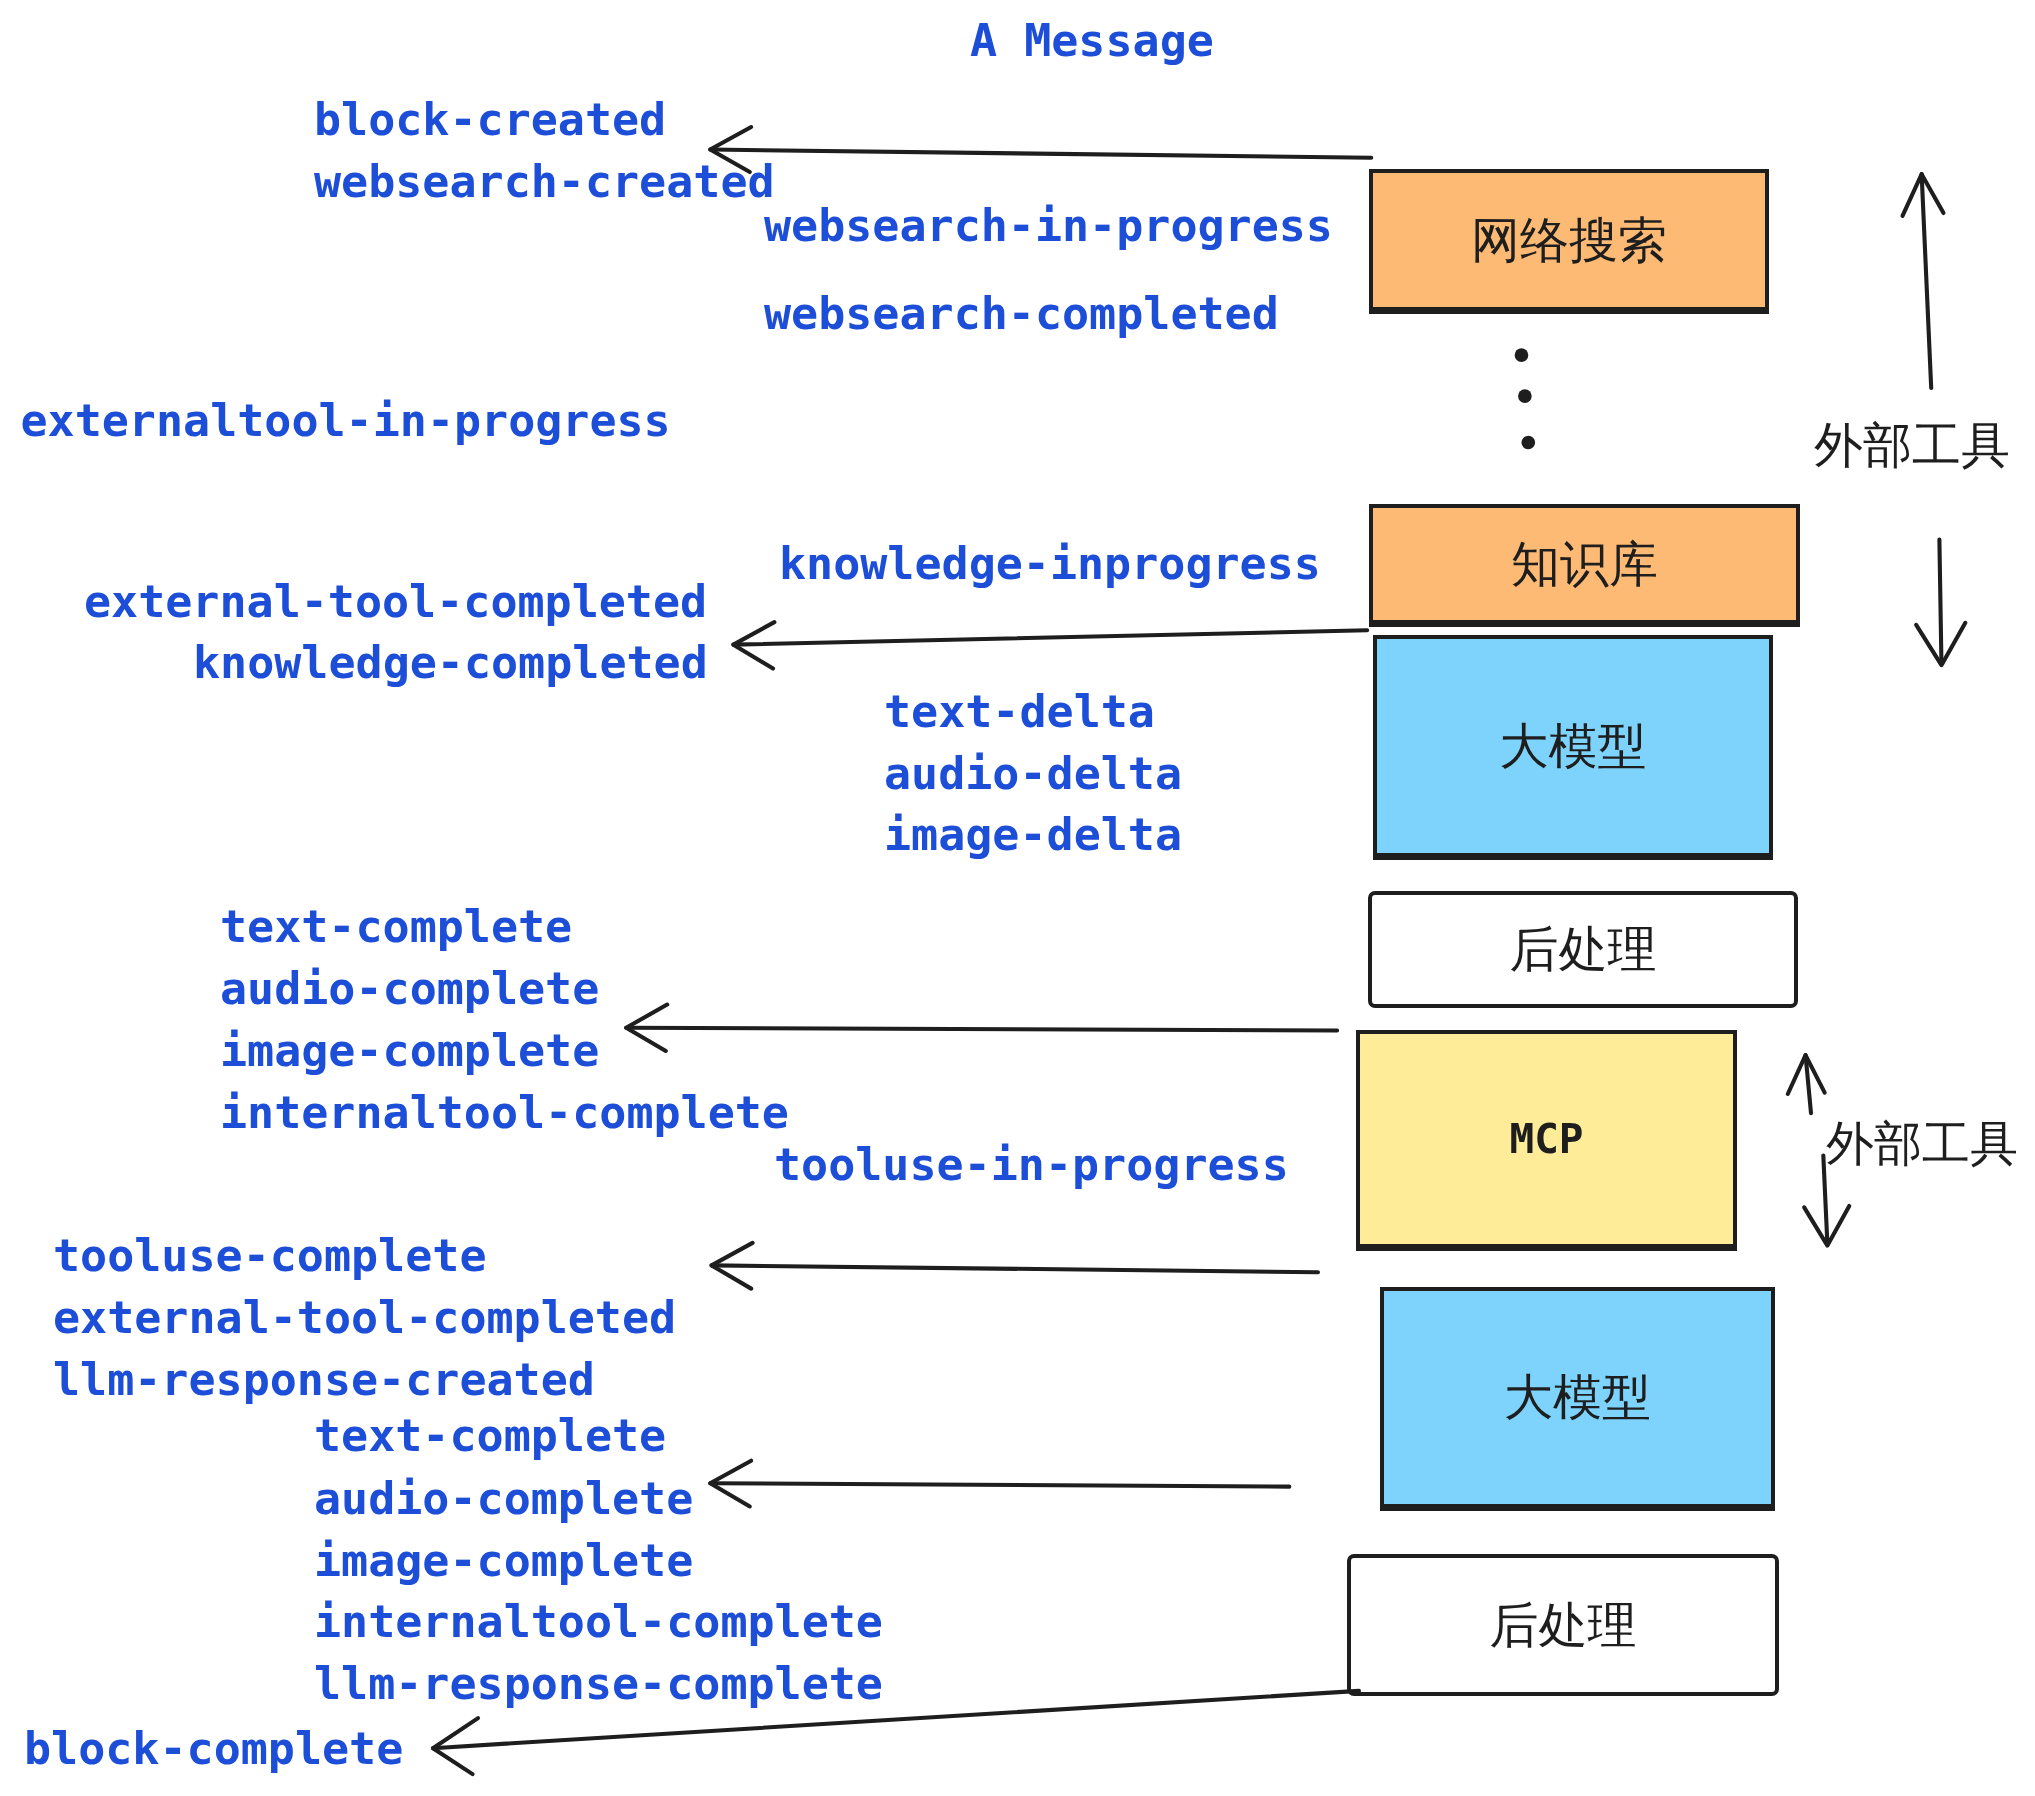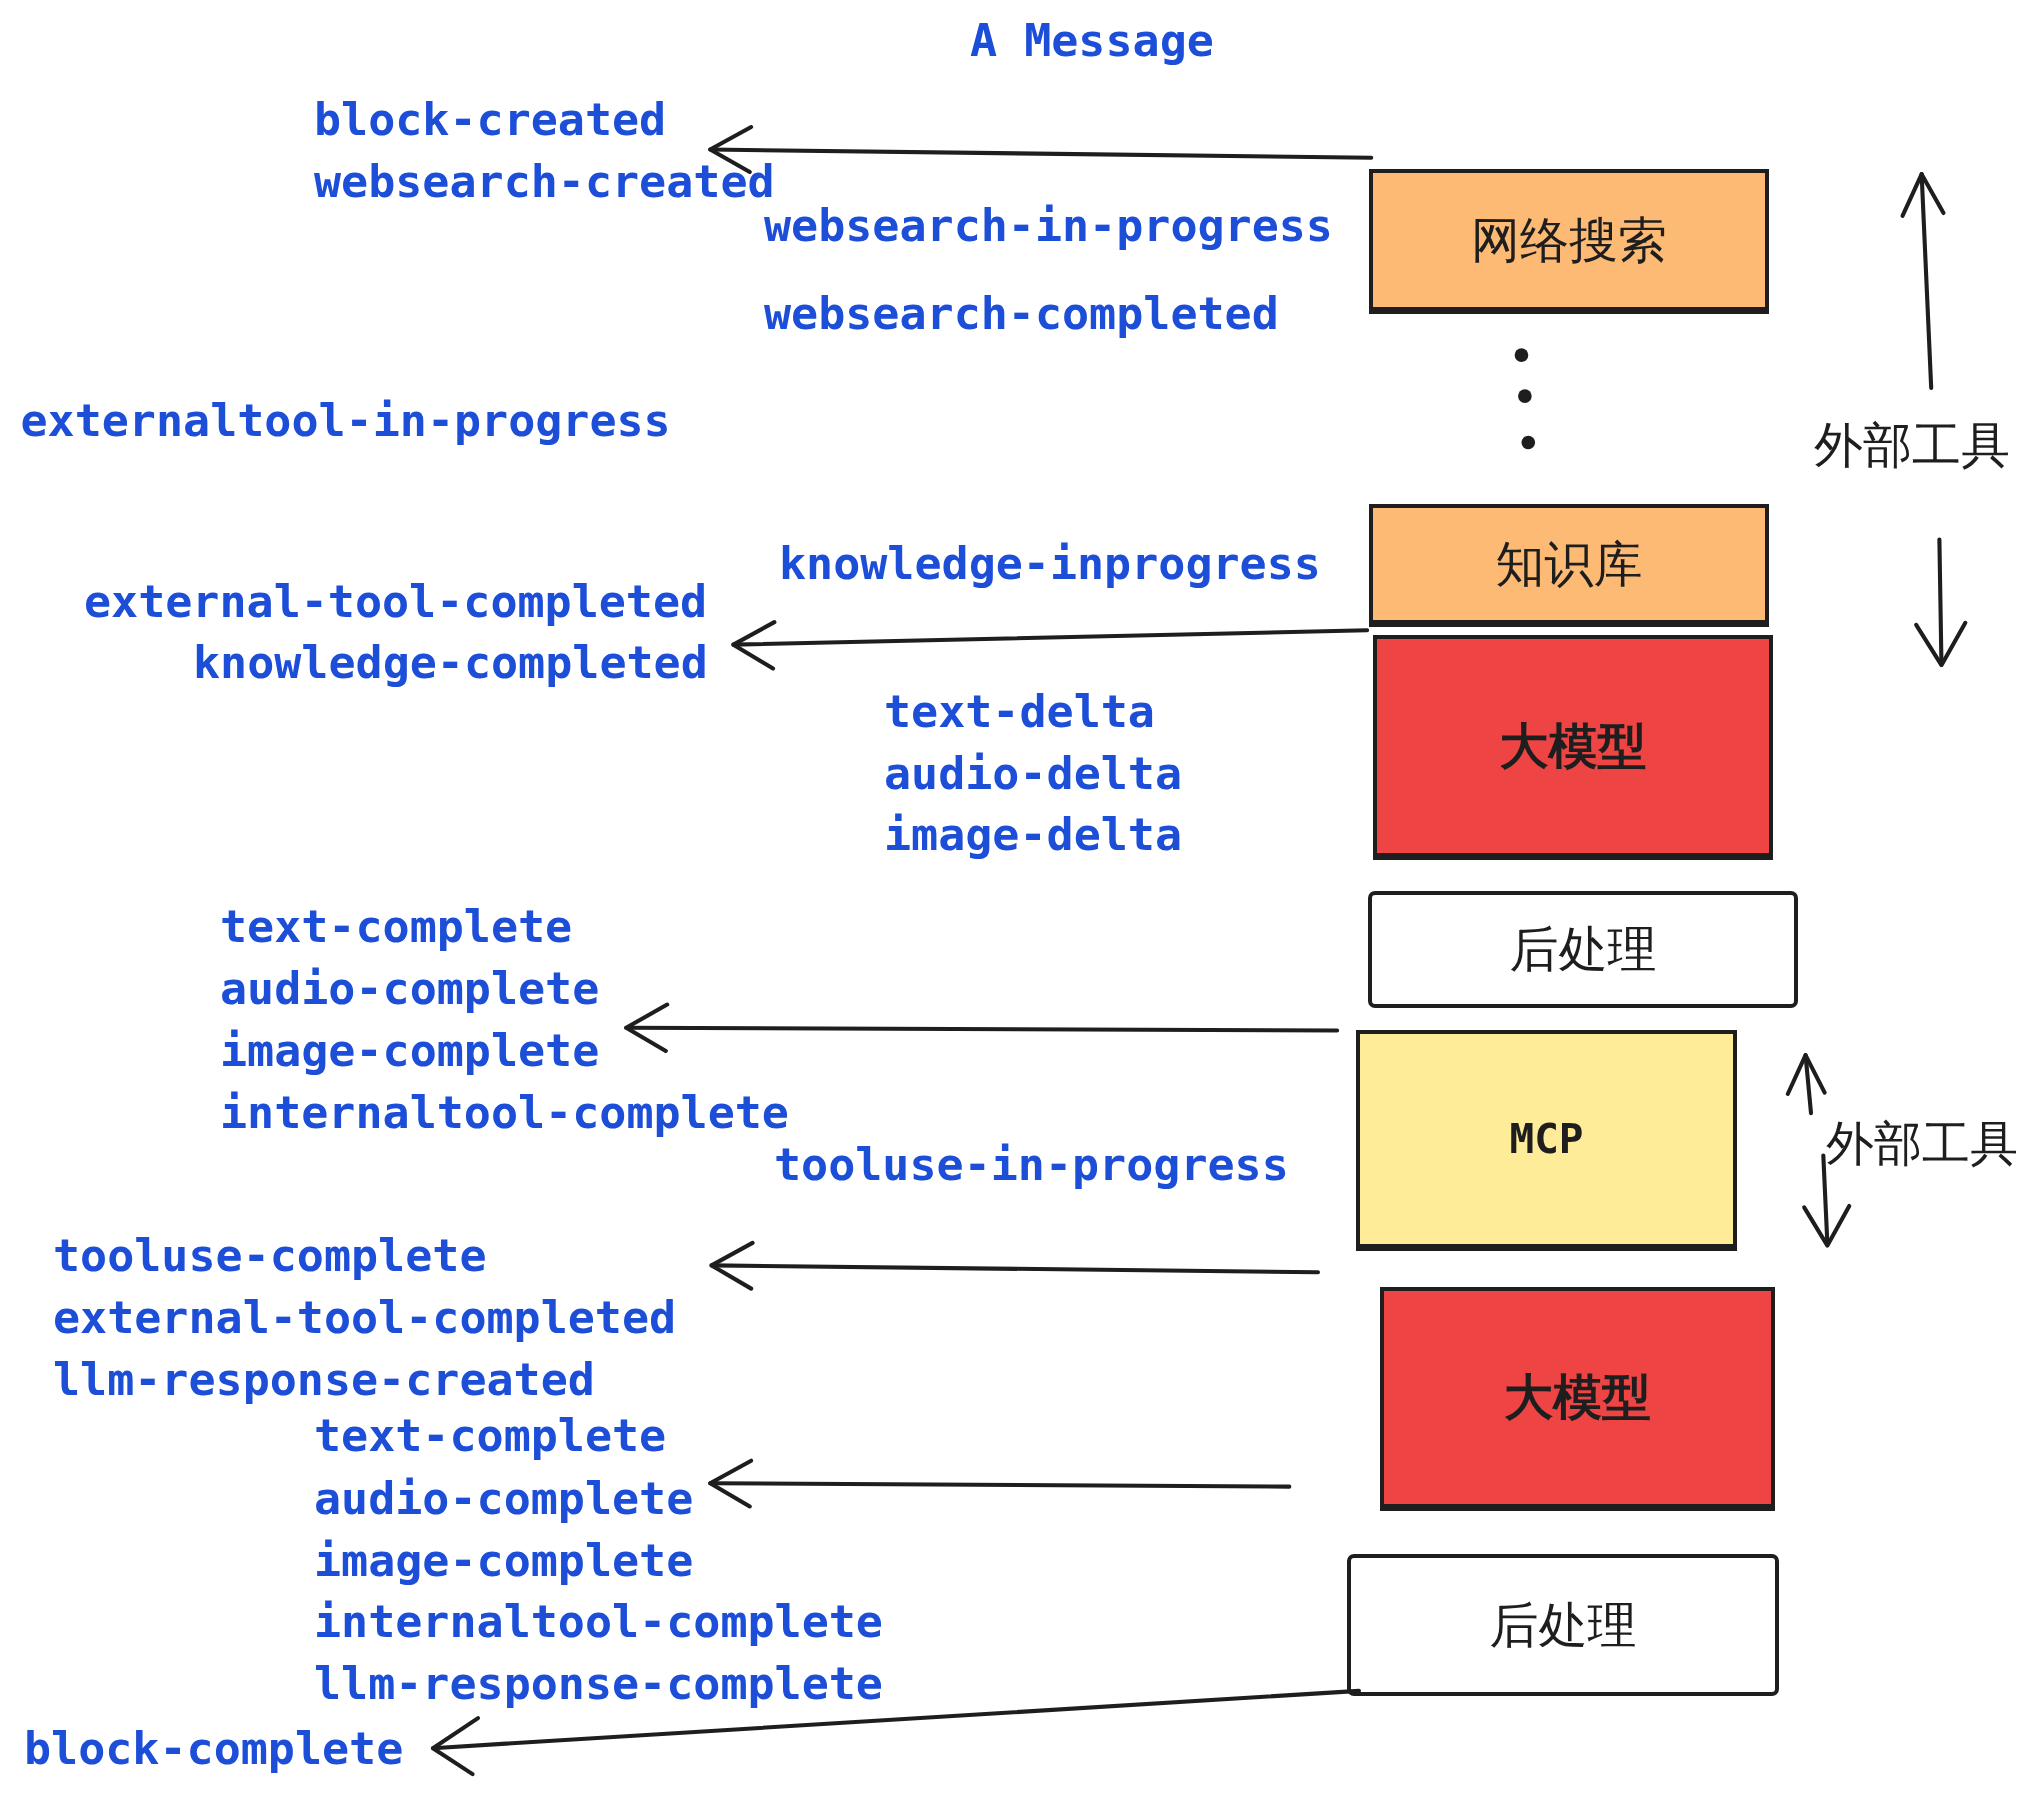--- a/index.html
+++ b/index.html
@@ -32,21 +32,21 @@
   .box.thickbottom{border-bottom-width:7.5px;}
   .box .cjk{
     font-family:"DejaVu Sans","Liberation Sans",sans-serif;
     font-size:49px;color:#1e1e1e;line-height:1;
   }
   .box .mono{
     font:bold 41px/1 "DejaVu Sans Mono", monospace;
     color:#1e1e1e;
   }
   .pink{background:#fdba74;}
-  .green{background:#ef4444;font-weight:bold;}
+  .green{background:#7dd3fc;}
   .yellow{background:#ffec99;}
   .white{background:#ffffff;border-radius:7px;}
   .sidenote{
     position:absolute;
     font-family:"DejaVu Sans","Liberation Sans",sans-serif;
     font-size:49px;line-height:1;
     color:#1e1e1e;white-space:nowrap;margin-top:7px;
   }
   svg.overlay{position:absolute;left:0;top:0;}
   svg.overlay path{stroke:#1e1e1e;stroke-width:6;fill:none;stroke-linecap:round;stroke-linejoin:round;}
@@ -81,21 +81,21 @@
   <div class="evt" style="left:314px;top:1412px;">text-complete</div>
   <div class="evt" style="left:314px;top:1475px;">audio-complete</div>
   <div class="evt" style="left:314px;top:1537px;">image-complete</div>
   <div class="evt" style="left:314px;top:1598px;">internaltool-complete</div>
   <div class="evt" style="left:314px;top:1660px;">llm-response-complete</div>
   <div class="evt" style="left:24px;top:1725px;">block-complete</div>
 
   <div class="box pink thickbottom" style="left:1369px;top:169px;width:400px;height:145px;">
     <span class="cjk">网络搜索</span>
   </div>
-  <div class="box pink thickbottom" style="left:1369px;top:504px;width:400px;height:123px;text-align:right;">
+  <div class="box pink thickbottom" style="left:1369px;top:504px;width:431px;height:123px;text-align:right;">
     <span class="cjk">知识库</span>
   </div>
   <div class="box green thickbottom" style="left:1373px;top:635px;width:400px;height:225px;">
     <span class="cjk">大模型</span>
   </div>
   <div class="box white" style="left:1368px;top:891px;width:430px;height:117px;">
     <span class="cjk">后处理</span>
   </div>
   <div class="box yellow thickbottom" style="left:1356px;top:1030px;width:381px;height:221px;">
     <span class="mono">MCP</span>

